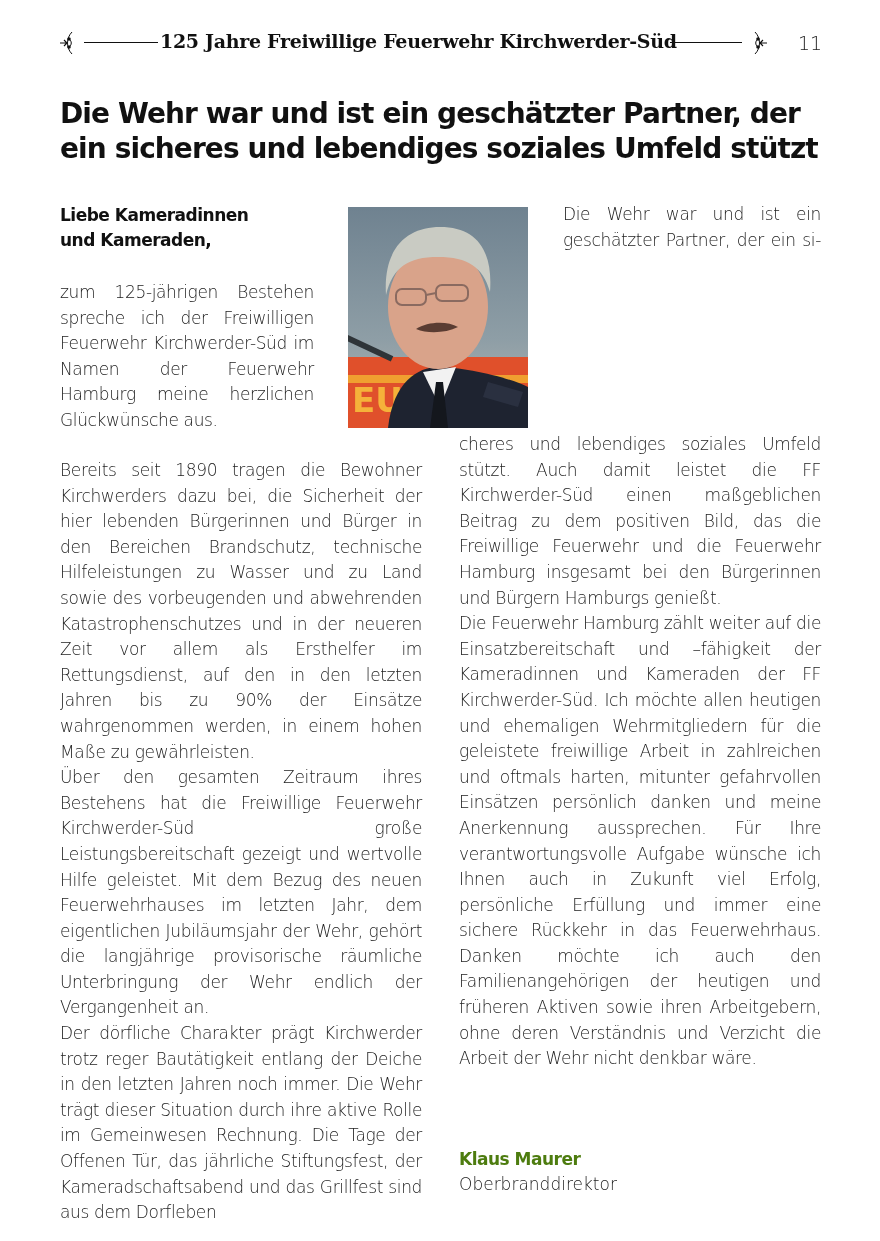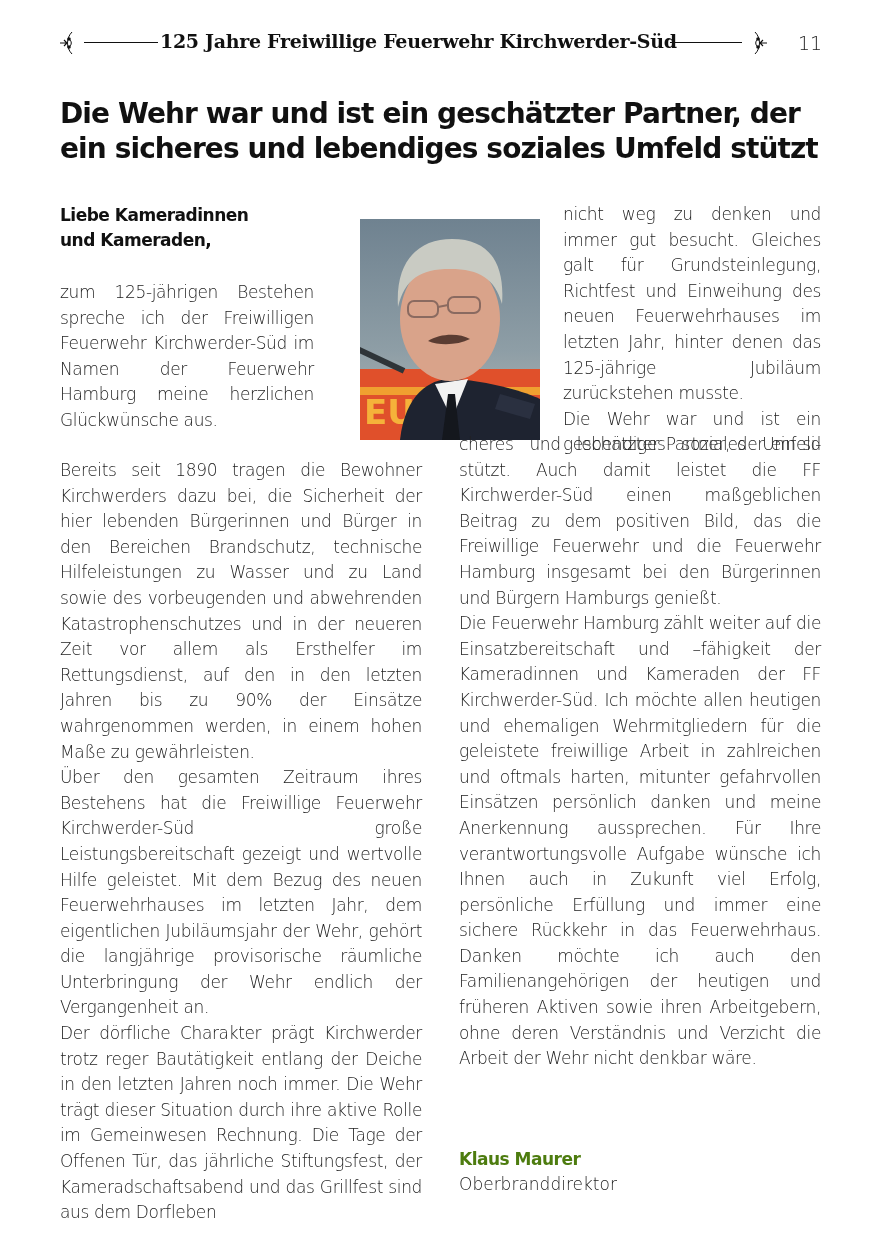--- a/index.html
+++ b/index.html
@@ -68,21 +68,21 @@
 
 <div class="salutation">
   <div>Liebe Kameradinnen</div>
   <div>und Kameraden,</div>
 </div>
 
 <div class="col-text body-text col1-top">
   <p>zum 125-jährigen Bestehen spreche ich der Freiwilligen Feuerwehr Kirchwerder-Süd im Namen der Feuerwehr Hamburg meine herzlichen Glückwünsche aus.</p>
 </div>
 
-<figure class="photo" style="margin:12px;">
+<figure class="photo" style="margin:0;">
   <svg width="180" height="221" viewBox="0 0 180 221">
     <defs>
       <linearGradient id="bg" x1="0" y1="0" x2="0" y2="1">
         <stop offset="0" stop-color="#6f8290"></stop>
         <stop offset="0.6" stop-color="#8e9ea6"></stop>
         <stop offset="1" stop-color="#b7b9b4"></stop>
       </linearGradient>
     </defs>
     <rect width="180" height="221" fill="url(#bg)"></rect>
     <rect x="0" y="150" width="180" height="71" fill="#e0502b"></rect>
@@ -96,21 +96,20 @@
     <path d="M38 88 C 35 40, 60 20, 92 20 C 130 20, 145 45, 142 85 C 135 60, 120 50, 90 50 C 60 50, 45 60, 38 88 Z" fill="#c9cbc3"></path>
     <rect x="48" y="82" width="30" height="16" rx="6" fill="none" stroke="#8a6a60" stroke-width="2"></rect>
     <rect x="88" y="78" width="32" height="16" rx="6" fill="none" stroke="#8a6a60" stroke-width="2"></rect>
     <path d="M78 88 L88 86" stroke="#8a6a60" stroke-width="2"></path>
     <path d="M68 122 C 80 114, 100 114, 110 120 C 98 126, 80 127, 68 122 Z" fill="#5a3c32"></path>
     <path d="M140 175 L175 185 L170 200 L135 190 Z" fill="#2a3040"></path>
   </svg>
 </figure>
 
 <div class="col-text body-text col2-top">
-  <p>nicht weg zu denken und immer gut besucht. Gleiches galt für Grundsteinlegung, Richtfest und Einweihung des neuen Feuerwehrhauses im letzten Jahr, hinter denen das 125-jährige Jubiläum zurückstehen musste.</p>
   <p style="text-align-last:justify;">Die Wehr war und ist ein geschätzter Partner, der ein si-</p>
 </div>
 
 <div class="col-text body-text col1-bottom">
   <p>Bereits seit 1890 tragen die Bewohner Kirchwerders dazu bei, die Sicherheit der hier lebenden Bürgerinnen und Bürger in den Bereichen Brandschutz, technische Hilfeleistungen zu Wasser und zu Land sowie des vorbeugenden und abwehrenden Katastrophenschutzes und in der neueren Zeit vor allem als Ersthelfer im Rettungsdienst, auf den in den letzten Jahren bis zu 90% der Einsätze wahrgenommen werden, in einem hohen Maße zu gewährleisten.</p>
   <p>Über den gesamten Zeitraum ihres Bestehens hat die Freiwillige Feuerwehr Kirchwerder-Süd große Leistungsbereitschaft gezeigt und wertvolle Hilfe geleistet. Mit dem Bezug des neuen Feuerwehrhauses im letzten Jahr, dem eigentlichen Jubiläumsjahr der Wehr, gehört die langjährige provisorische räumliche Unterbringung der Wehr endlich der Vergangenheit an.</p>
   <p>Der dörfliche Charakter prägt Kirchwerder trotz reger Bautätigkeit entlang der Deiche in den letzten Jahren noch immer. Die Wehr trägt dieser Situation durch ihre aktive Rolle im Gemeinwesen Rechnung. Die Tage der Offenen Tür, das jährliche Stiftungsfest, der Kameradschaftsabend und das Grillfest sind aus dem Dorfleben</p>
 </div>
 
 <div class="col-text body-text col2-bottom">

